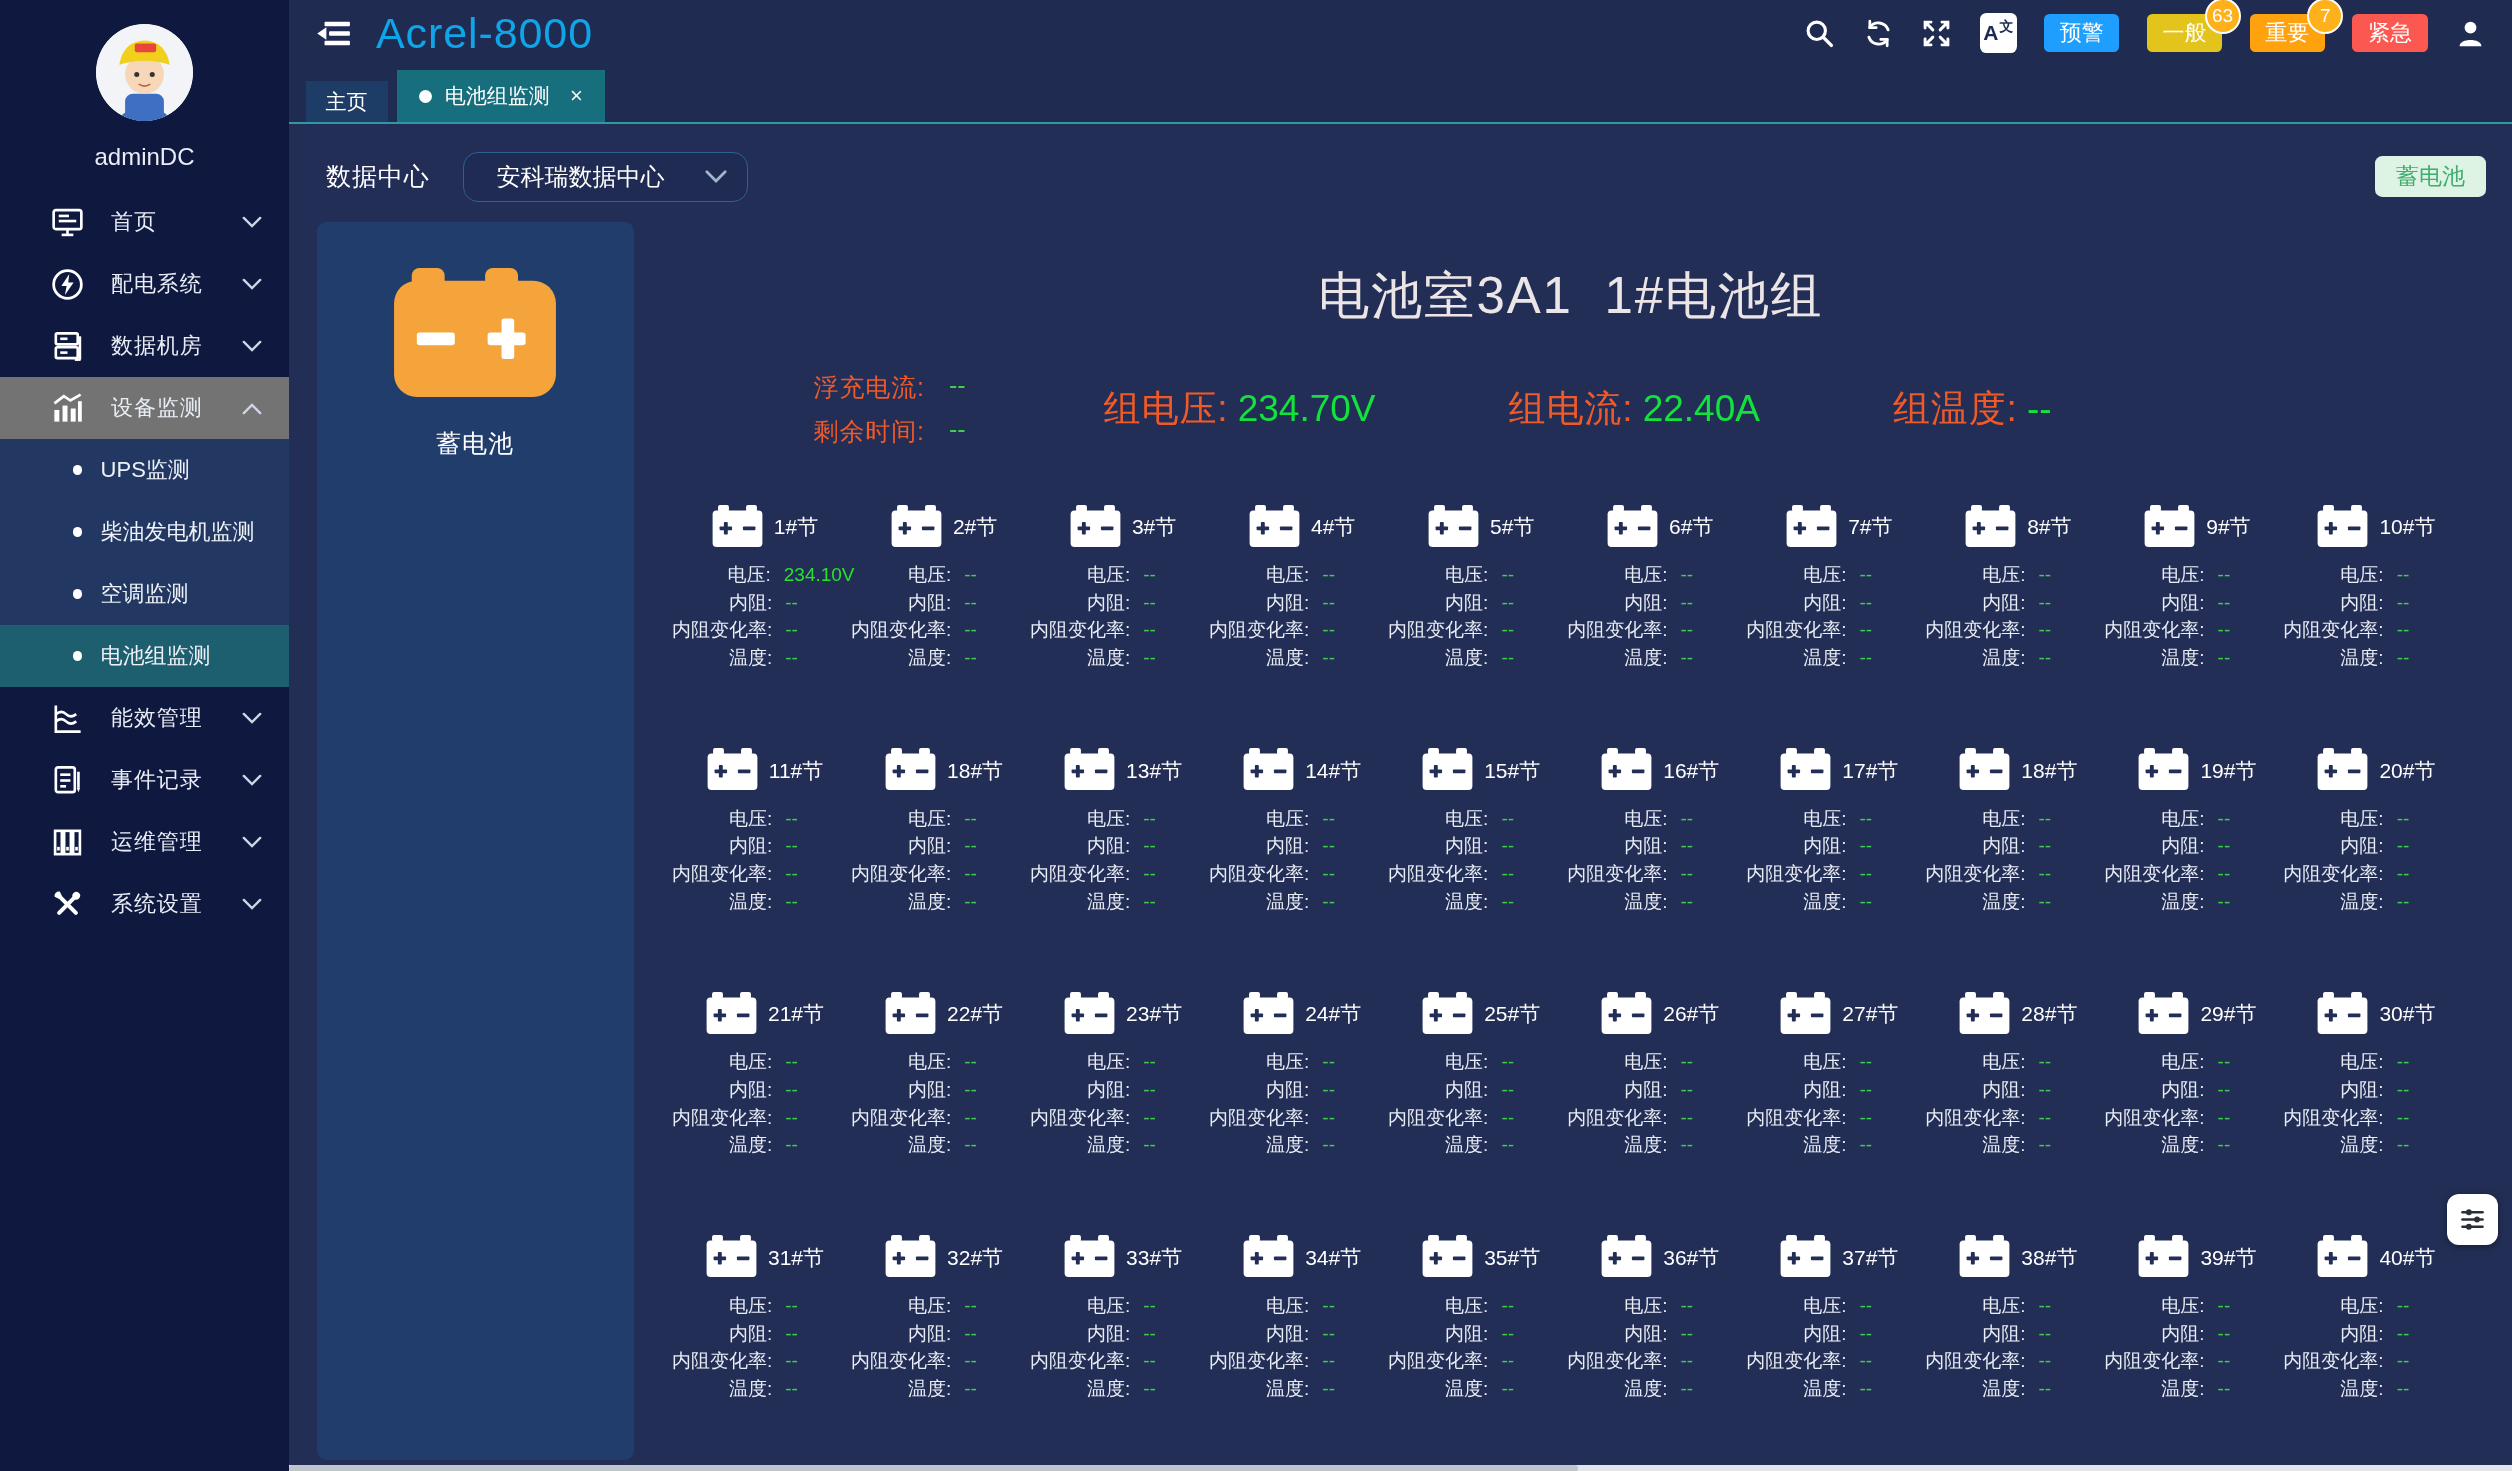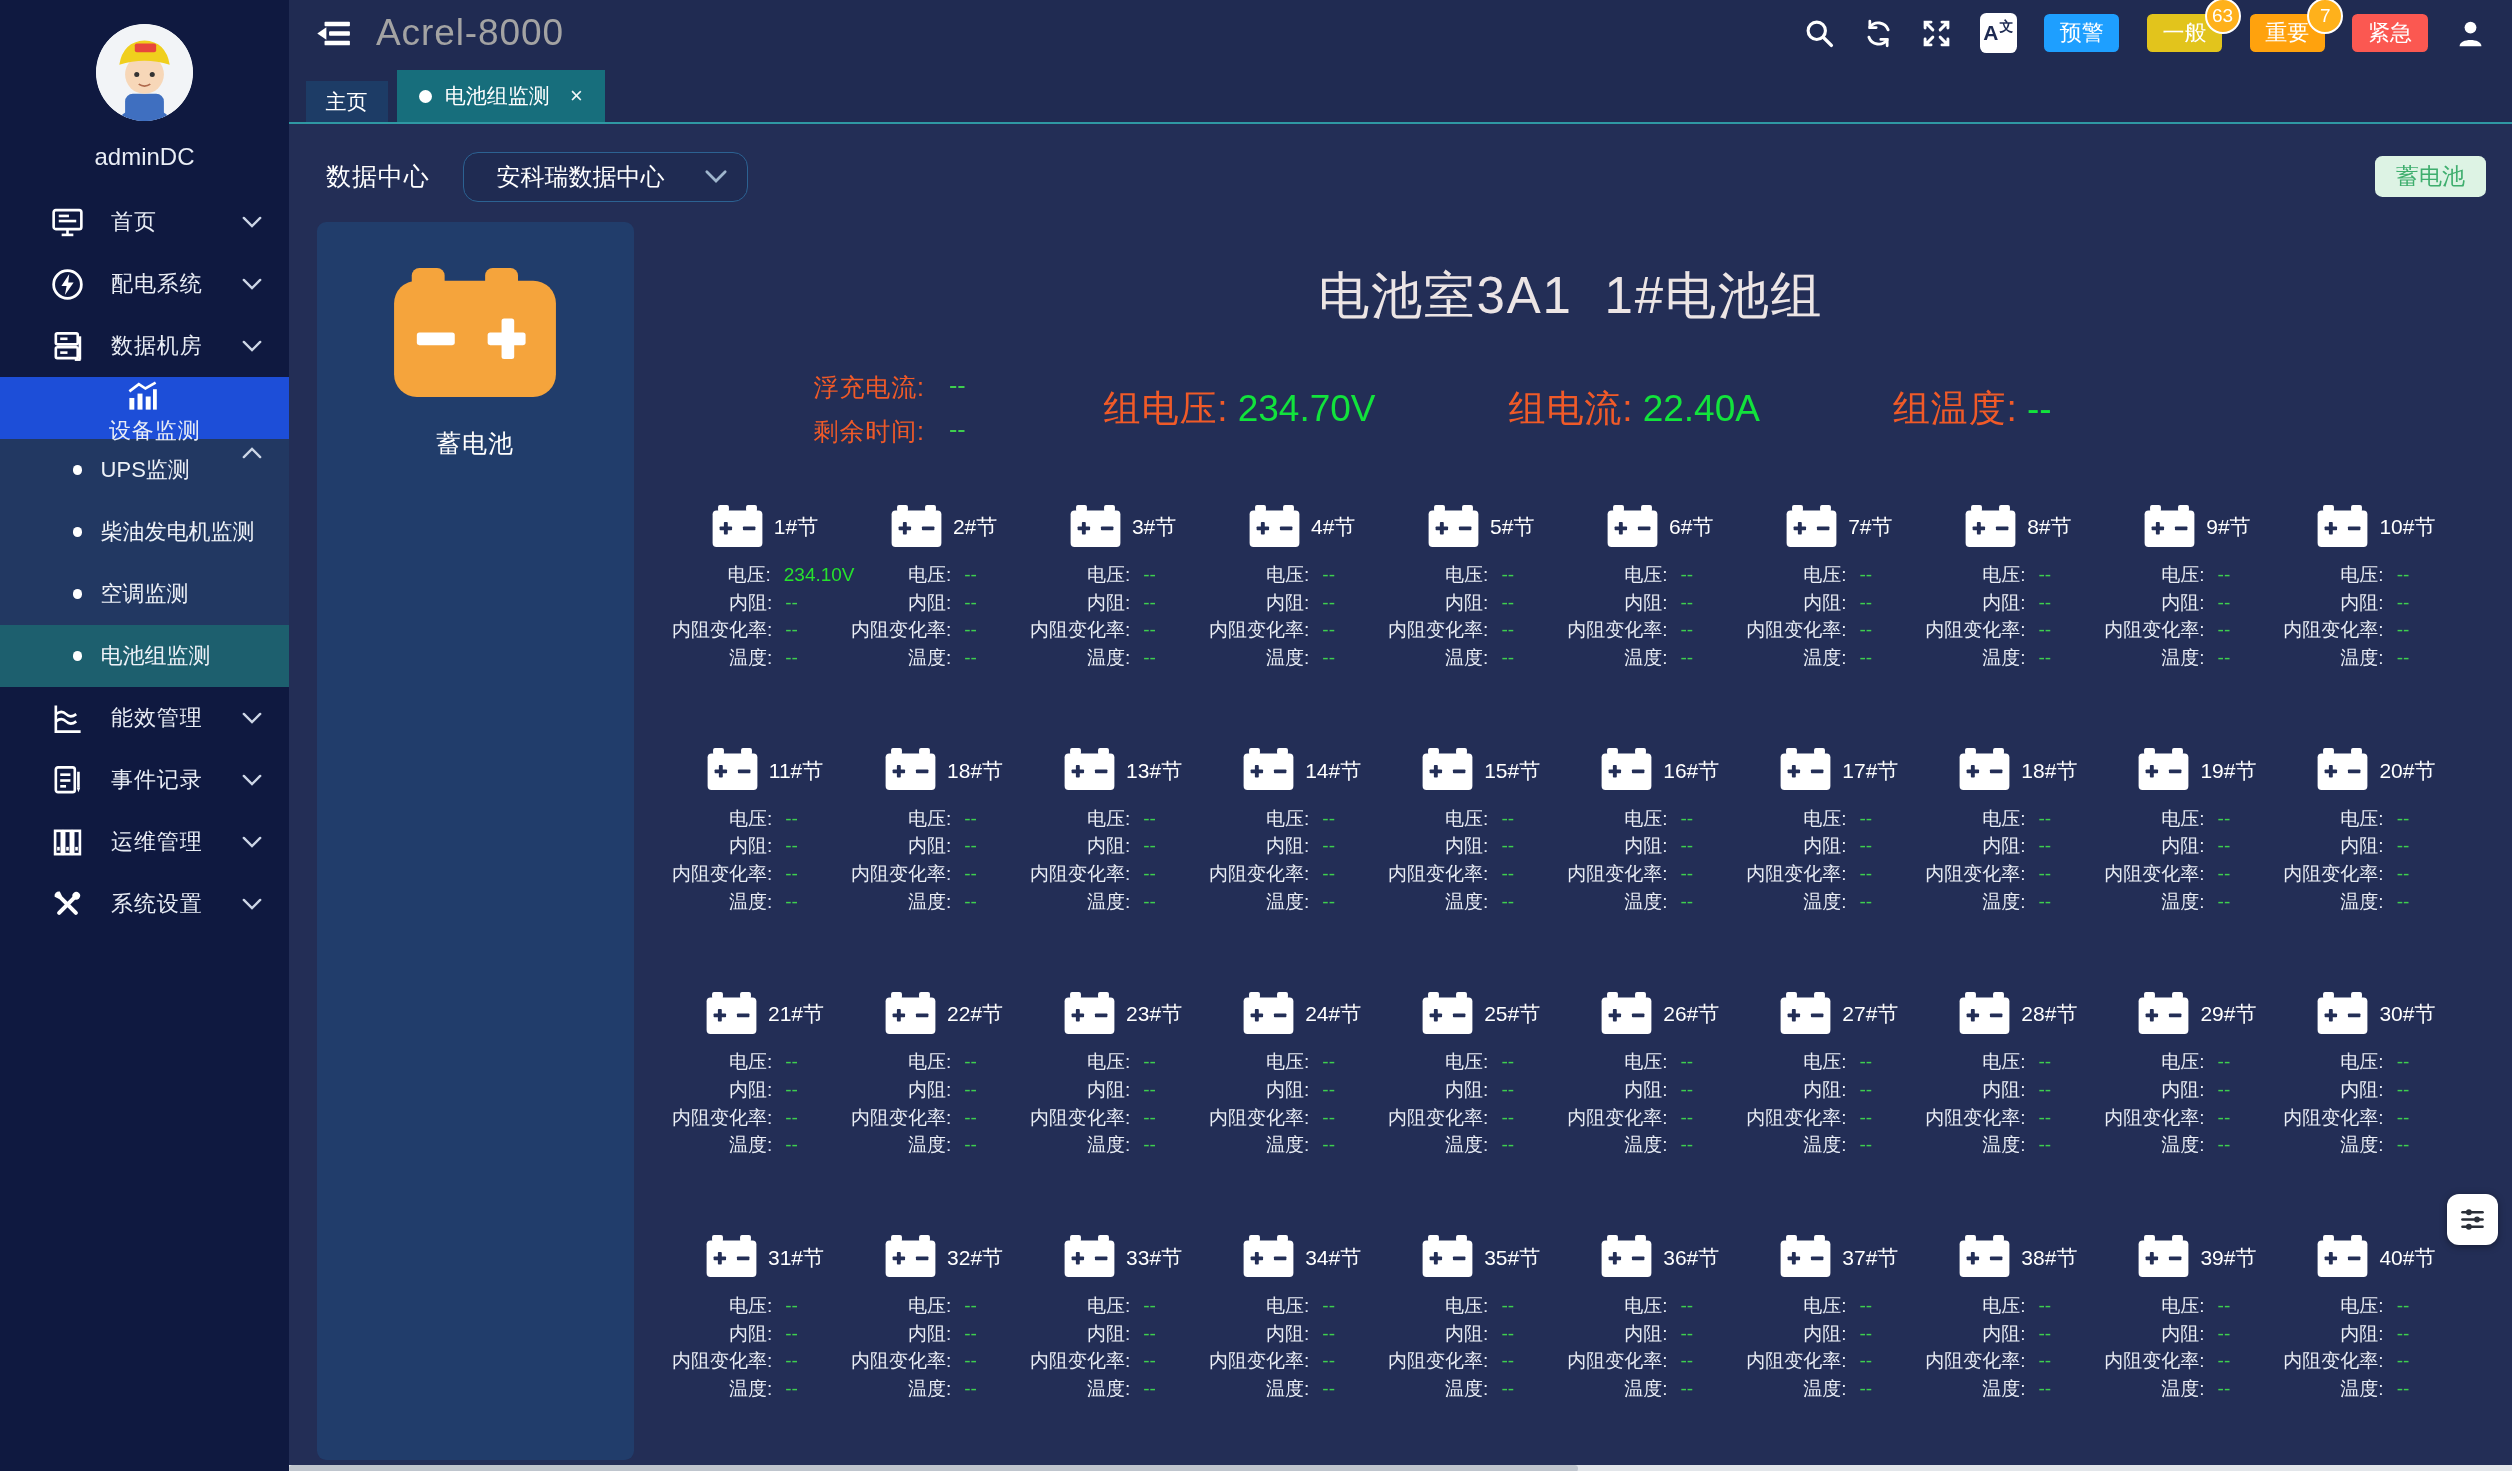--- a/index.html
+++ b/index.html
@@ -6,35 +6,35 @@
   *{box-sizing:border-box;}
   .screen{position:relative;width:2512px;height:1472px;background:#232e56;
     font-family:"Liberation Sans","DejaVu Sans",sans-serif;overflow:hidden;display:flex;}
 
   
   .sidebar{width:289px;flex-shrink:0;background:#0f1940;display:flex;flex-direction:column;align-items:center;}
   .avatar{width:97px;height:97px;border-radius:50%;margin-top:24px;background:#f4f6f8;overflow:hidden;flex-shrink:0;}
   .username{color:#e9edf5;font-size:24px;margin:22px 0 20px;}
   .nav{width:100%;}
   .nav-item{height:62px;display:flex;align-items:center;padding:0 27.5px 0 48px;color:#e9edf5;font-size:22px;cursor:pointer;}
-  .nav-item.active-parent{background:#1d4ed8;flex-direction:column;}
+  .nav-item.active-parent{background:#737373;}
   .nicon{width:39px;height:39px;margin-right:24px;display:flex;align-items:center;justify-content:center;flex-shrink:0;}
   .nicon svg{width:35px;height:35px;}
   .nlabel{letter-spacing:0.9px;white-space:nowrap;}
   .chev{margin-left:auto;display:flex;}
   .submenu{background:#223862;}
   .sub-item{height:62px;display:flex;align-items:center;padding-left:73px;color:#eef2f8;font-size:22px;cursor:pointer;}
   .sub-item.active{background:#1d5f6e;}
   .bullet{width:9.2px;height:9.2px;border-radius:50%;background:#fff;margin-right:18.4px;flex-shrink:0;}
 
   
   .main-col{flex:1;display:flex;flex-direction:column;min-width:0;}
   .topbar{height:66px;background:#202b52;display:flex;align-items:center;padding:0 26px;flex-shrink:0;}
   .burger{display:flex;align-items:center;cursor:pointer;}
-  .app-title{color:#a3a3a3;font-size:37px;margin-left:22px;letter-spacing:0.9px;}
+  .app-title{color:#0ea5e9;font-size:43px;margin-left:22px;letter-spacing:0.9px;}
   .top-right{margin-left:auto;display:flex;align-items:center;gap:27.5px;}
   .ticon{display:flex;align-items:center;justify-content:center;cursor:pointer;}
   .ticon svg{width:31px;height:31px;}
   .lang-box{width:37px;height:40px;background:#fff;border-radius:6.4px;color:#1d2a52;font-size:21px;font-weight:bold;
     display:flex;align-items:center;justify-content:center;cursor:pointer;}
   .lang-box .cn{font-size:13.8px;margin:-13px 0 0 0.9px;}
   .tbtn{height:38px;padding:0 15.6px;border-radius:5.5px;color:#fff;font-size:22px;border:none;
     display:flex;align-items:center;position:relative;cursor:pointer;font-family:inherit;}
   .tbadge{position:absolute;top:-15.6px;right:-18.4px;min-width:36px;height:36px;border-radius:18.4px;background:#ffb11b;
     border:2.8px solid #fff;color:#fff;font-size:19px;display:flex;align-items:center;justify-content:center;padding:0 4.6px;}

